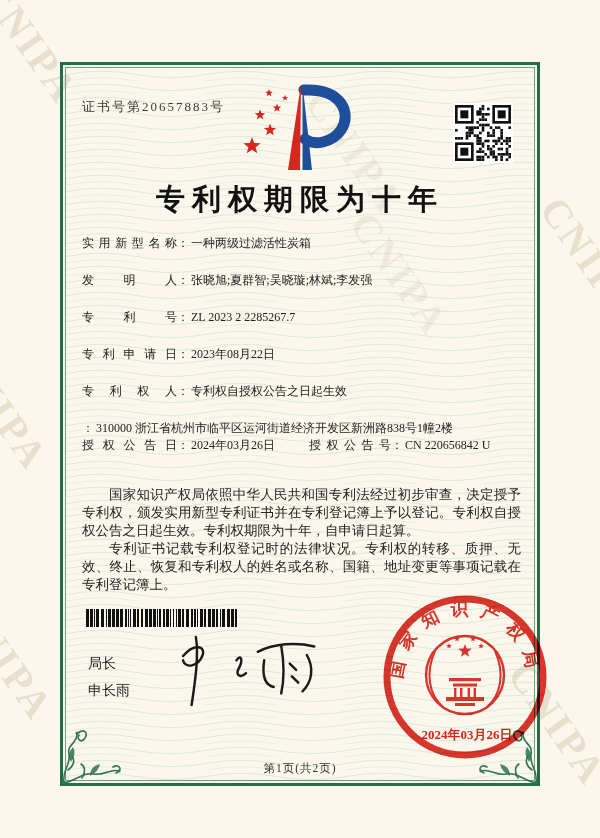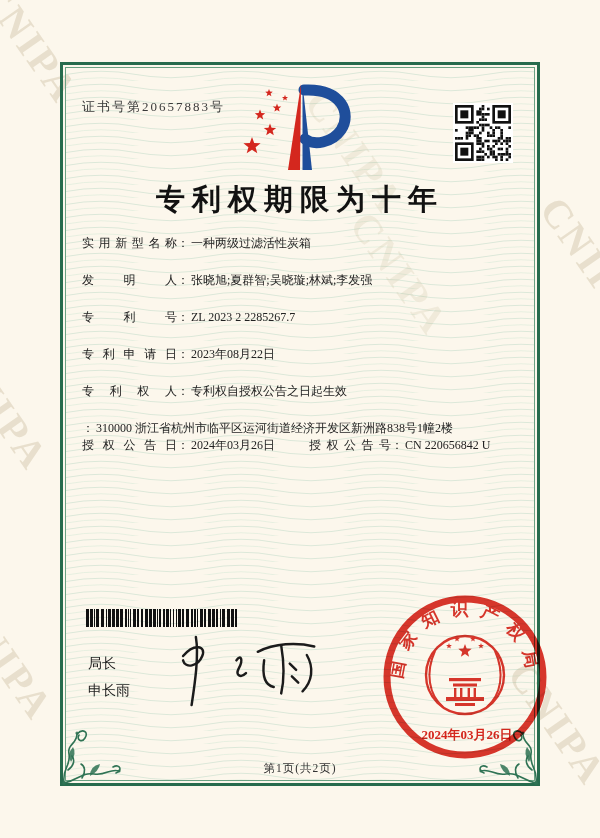--- a/index.html
+++ b/index.html
@@ -305,20 +305,24 @@
       <div class="f-row">
         <span class="f-label">授权公告日</span>
           <span class="f-colon">：</span>
           <span class="f-value fixed1">2024年03月26日</span>
         <span class="f-label small">授权公告号</span>
           <span class="f-colon">：</span>
           <span class="f-value">CN 220656842 U</span>
       </div>
     </div>
 
+    <div class="paras">
+      <p>国家知识产权局依照中华人民共和国专利法经过初步审查，决定授予专利权，颁发实用新型专利证书并在专利登记簿上予以登记。专利权自授权公告之日起生效。专利权期限为十年，自申请日起算。</p>
+      <p>专利证书记载专利权登记时的法律状况。专利权的转移、质押、无效、终止、恢复和专利权人的姓名或名称、国籍、地址变更等事项记载在专利登记簿上。</p>
+    </div>
 
     <svg id="barcode" viewBox="0 0 154 18" preserveAspectRatio="none" xmlns="http://www.w3.org/2000/svg">
         <rect x="0" y="0" width="3" height="18" fill="#111"></rect>
         <rect x="4" y="0" width="3" height="18" fill="#111"></rect>
         <rect x="8" y="0" width="1" height="18" fill="#111"></rect>
         <rect x="10" y="0" width="3" height="18" fill="#111"></rect>
         <rect x="15" y="0" width="3" height="18" fill="#111"></rect>
         <rect x="20" y="0" width="1" height="18" fill="#111"></rect>
         <rect x="22" y="0" width="3" height="18" fill="#111"></rect>
         <rect x="26" y="0" width="3" height="18" fill="#111"></rect>

